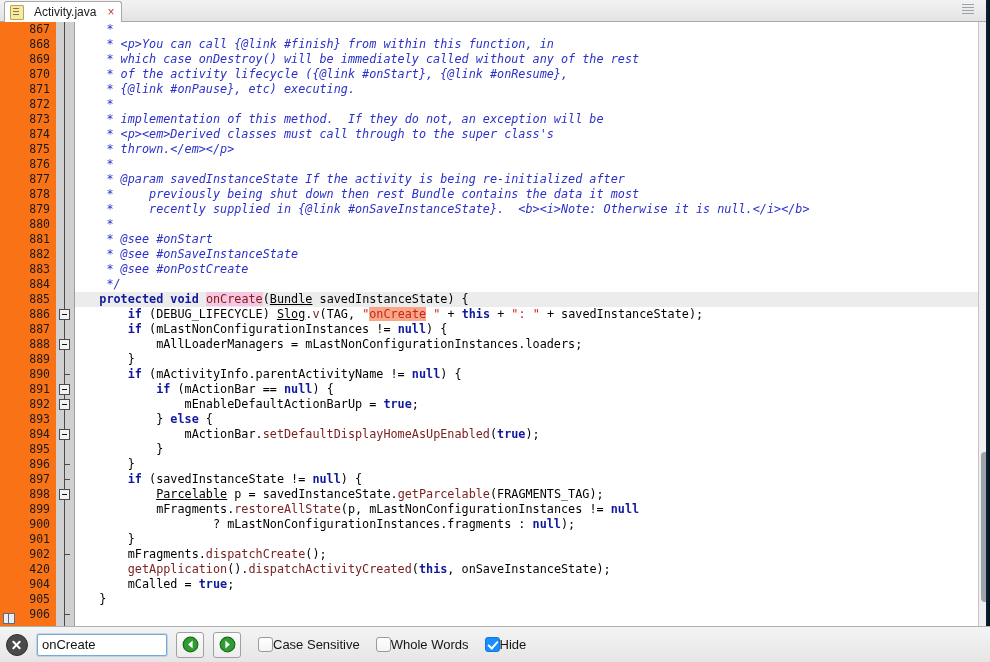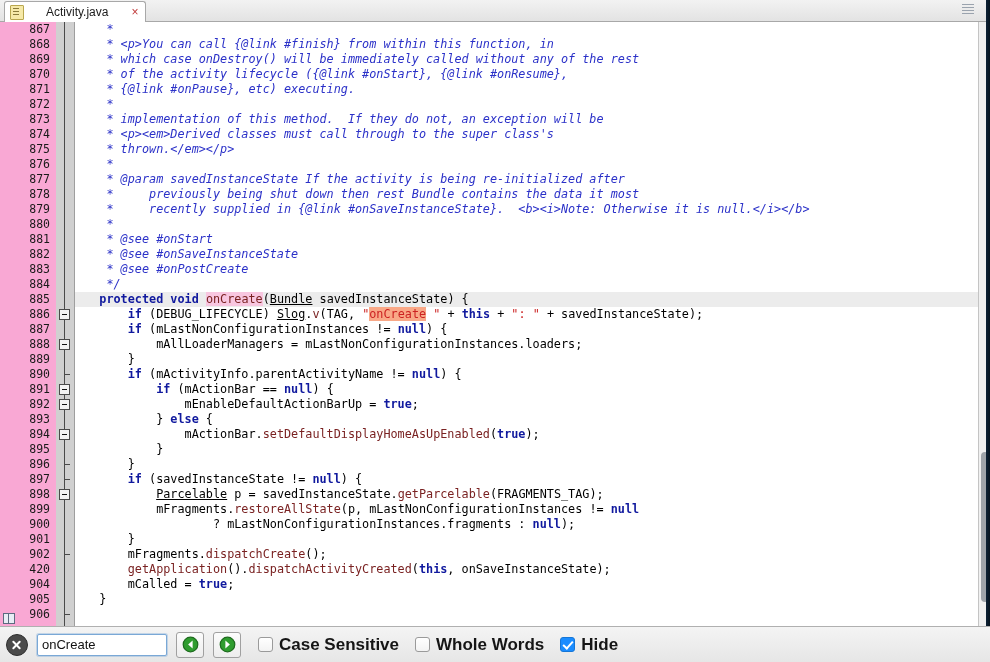--- a/index.html
+++ b/index.html
@@ -13,21 +13,21 @@
 
   
   .tabbar{
     position:absolute;left:0;top:0;width:990px;height:22px;
     background:linear-gradient(180deg,#f2f2f2 0%,#e3e3e3 100%);
     border-bottom:1px solid #a8a8a8;
     box-sizing:border-box;
   }
   .tab{
     position:absolute;left:4px;top:1px;height:21px;
-    display:flex;align-items:center;gap:22px;
+    display:flex;align-items:center;gap:10px;
     padding:0 6px 0 5px;
     background:#ffffff;
     border:1px solid #a8a8a8;border-bottom:none;
     border-top-left-radius:3px;border-top-right-radius:3px;
     box-sizing:border-box;
   }
   .tab-icon{
     width:12px;height:13px;position:relative;display:inline-block;
     background:#f6e9a8;border:1px solid #b9a74e;border-radius:1px;
   }
@@ -60,21 +60,21 @@
   }
   .tabbar-rule i{display:block;height:1px;background:#9aa3ae;margin:2px 0;}
 
   
   .editor{
     position:absolute;left:0;top:22px;width:990px;height:604px;
     background:#ffffff;overflow:hidden;
   }
   .gutter{
     position:absolute;left:0;top:0;width:56px;height:604px;
-    background:#f9a8d4;
+    background:#f97316;
   }
   .gutter-inner{position:absolute;left:0;top:0;right:0;top:0;}
   .lnum{
     height:15px;line-height:15px;text-align:right;
     padding-right:6px;
     font-family:"DejaVu Sans Mono","Liberation Mono",monospace;
     font-size:11.5px;color:#1a1a1a;
     box-sizing:border-box;
   }
   .gutter-icon{
@@ -172,23 +172,23 @@
   }
   .navbtn{
     width:26px;height:24px;
     background:linear-gradient(180deg,#fcfcfc 0%,#ededed 100%);
     border:1px solid #a0a0a0;border-radius:3px;
     display:flex;align-items:center;justify-content:center;
     cursor:pointer;flex:0 0 auto;
   }
   .navbtn svg{display:block;}
   .cbwrap{
-    display:flex;align-items:center;gap:6px;
+    display:flex;align-items:center;
     font-family:"Liberation Sans","DejaVu Sans",sans-serif;
-    font-size:17px;color:#151515;cursor:pointer;white-space:nowrap;font-weight:bold;
+    font-size:13px;color:#151515;cursor:pointer;white-space:nowrap;
   }
   .cbox{
     width:15px;height:15px;border:1px solid #9a9a9a;border-radius:3px;
     background:linear-gradient(180deg,#ffffff 0%,#f3f3f3 100%);
     box-sizing:border-box;position:relative;flex:0 0 auto;
   }
   .cbox.checked{
     background:#1a8cff;border-color:#1676d6;
   }
   .cbox.checked::after{

